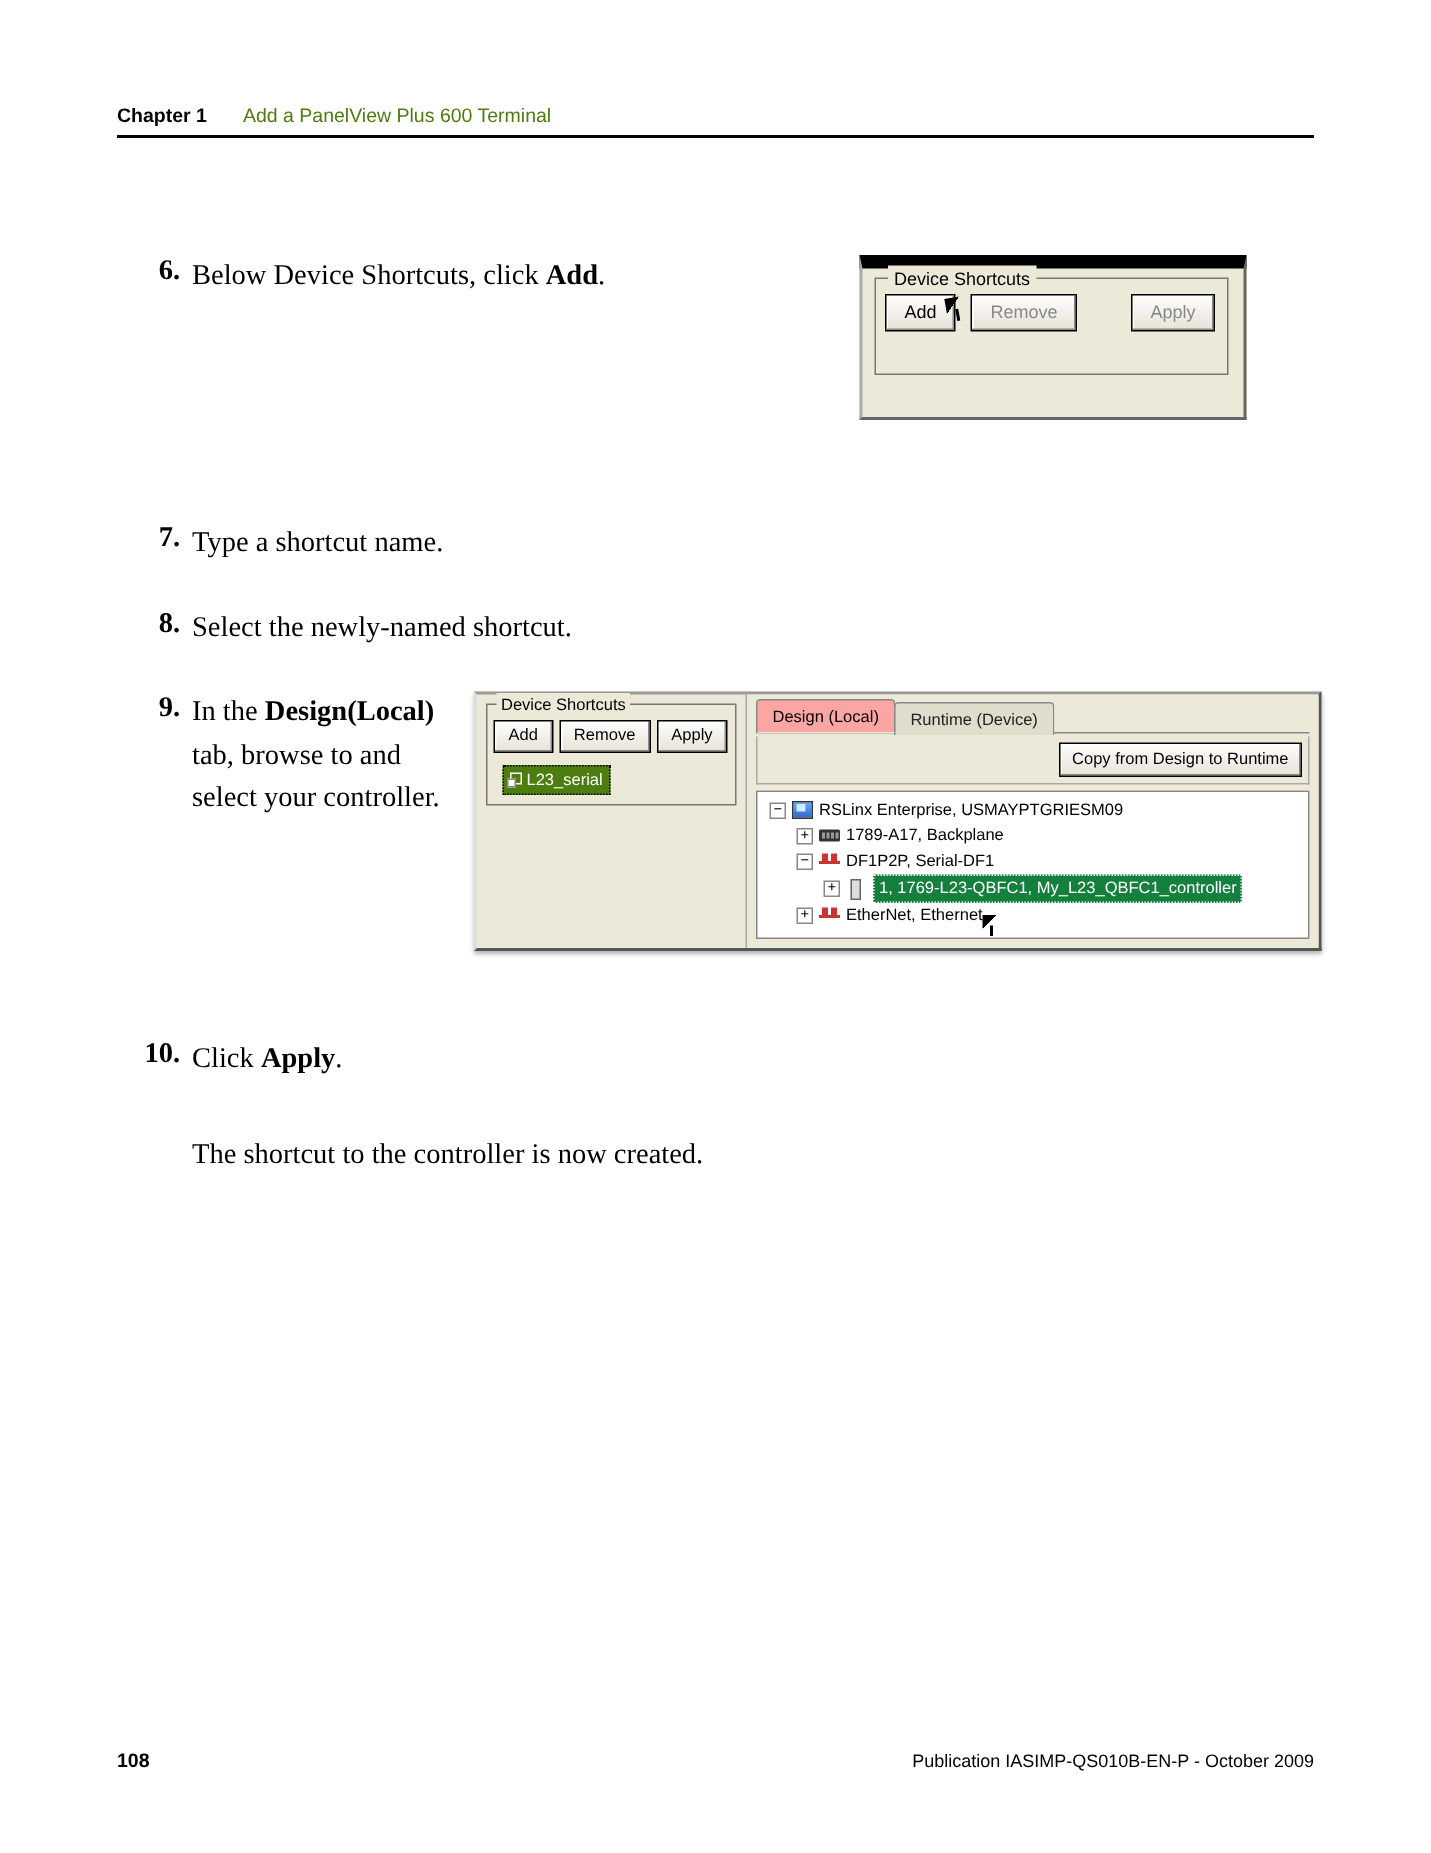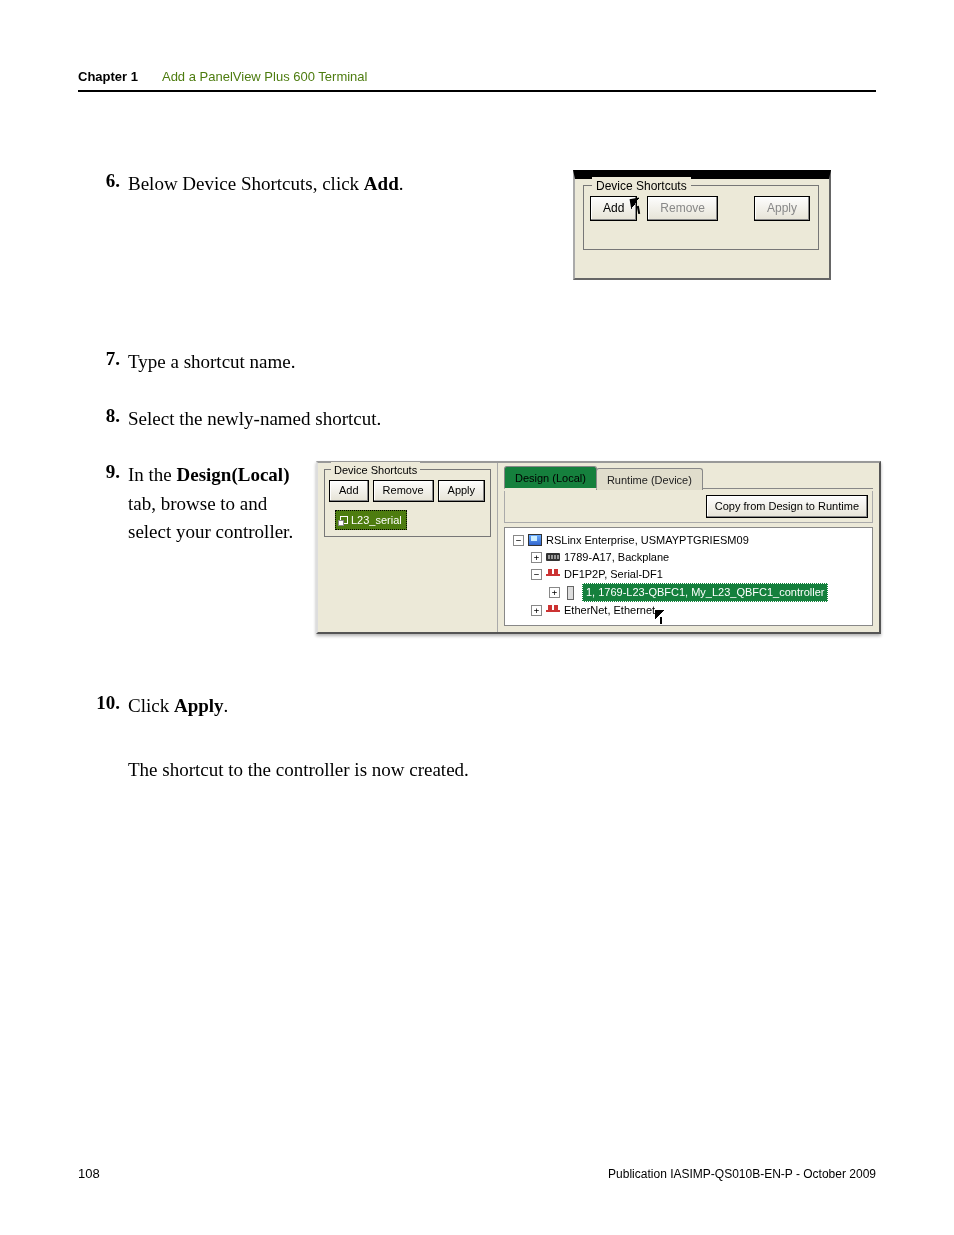--- a/index.html
+++ b/index.html
@@ -184,21 +184,21 @@
   .tab {
     font-size:11px;
     padding: 3px 10px 2px;
     border:1px solid #888;
     border-bottom:none;
     background:#ece9d8;
     border-radius: 3px 3px 0 0;
     margin-right:-1px;
     position:relative;
   }
-  .tab.active { background:#15803d; border-bottom:1px solid #ece9d8; top:1px; z-index:2; font-weight:normal;}
+  .tab.active { background:#fca5a5; border-bottom:1px solid #ece9d8; top:1px; z-index:2; font-weight:normal;}
   .tab.inactive { background:#e0ddcc; color:#222; top:2px; }
   .copy-row { display:flex; justify-content:flex-end; padding: 4px 2px 4px; border:1px solid #aaa; border-top:none; background:#ece9d8;}
   .copy-row .winbtn { font-size:11px; padding:2px 8px;text-align:center; }
 
   .tree {
     border:1px solid #888;
     background:#fff;
     margin-top:4px;
     padding: 4px 2px 6px 2px;
     font-size:11px;
@@ -255,21 +255,21 @@
   .footer {
     position:absolute;
     bottom: 54px;
     left:78px; right:78px;
     display:flex;
     justify-content:space-between;
     align-items:baseline;
     font-family: Arial, Helvetica, sans-serif;
     font-size: 12px;
   }
-  .footer .pagenum { font-weight:normal; font-size:13px;}
+  .footer .pagenum { font-weight:bold; font-size:13px;}
 </style>
 </head>
 <body>
 
 <div class="header-row">
   <span class="chapter-label">Chapter 1</span>
   <span class="chapter-title">Add a PanelView Plus 600 Terminal</span>
 </div>
 <hr class="header-rule">
 

